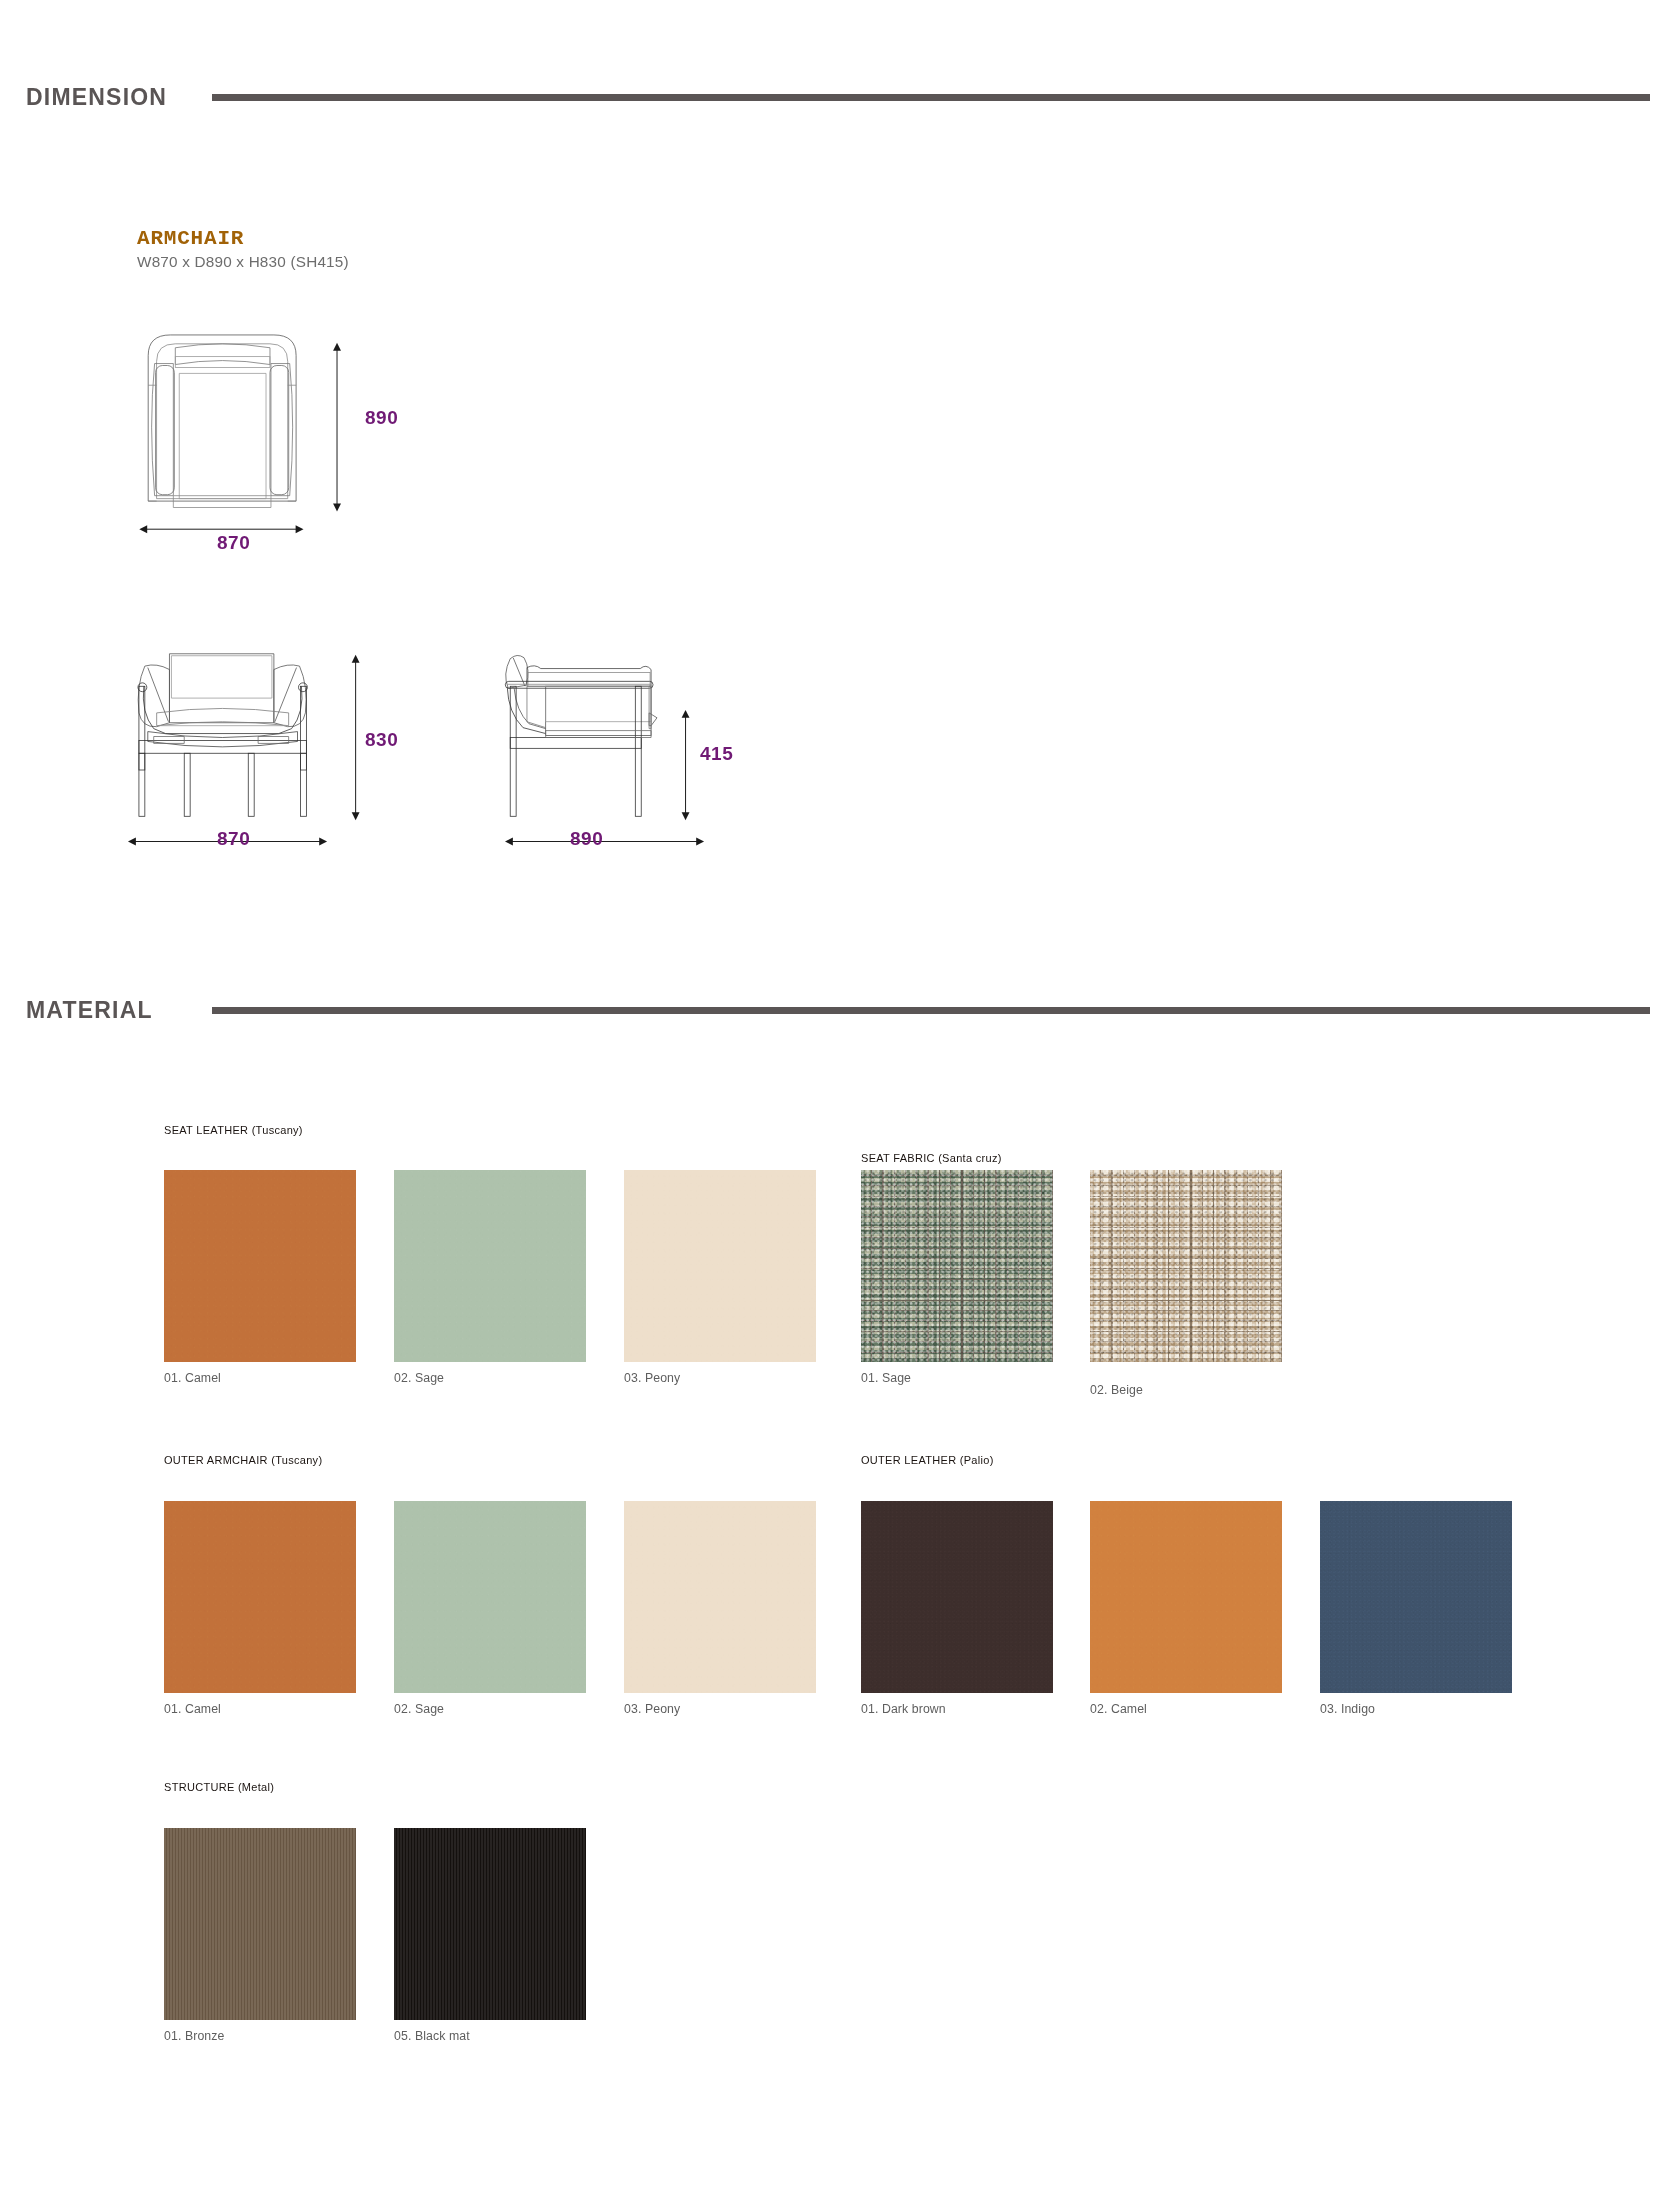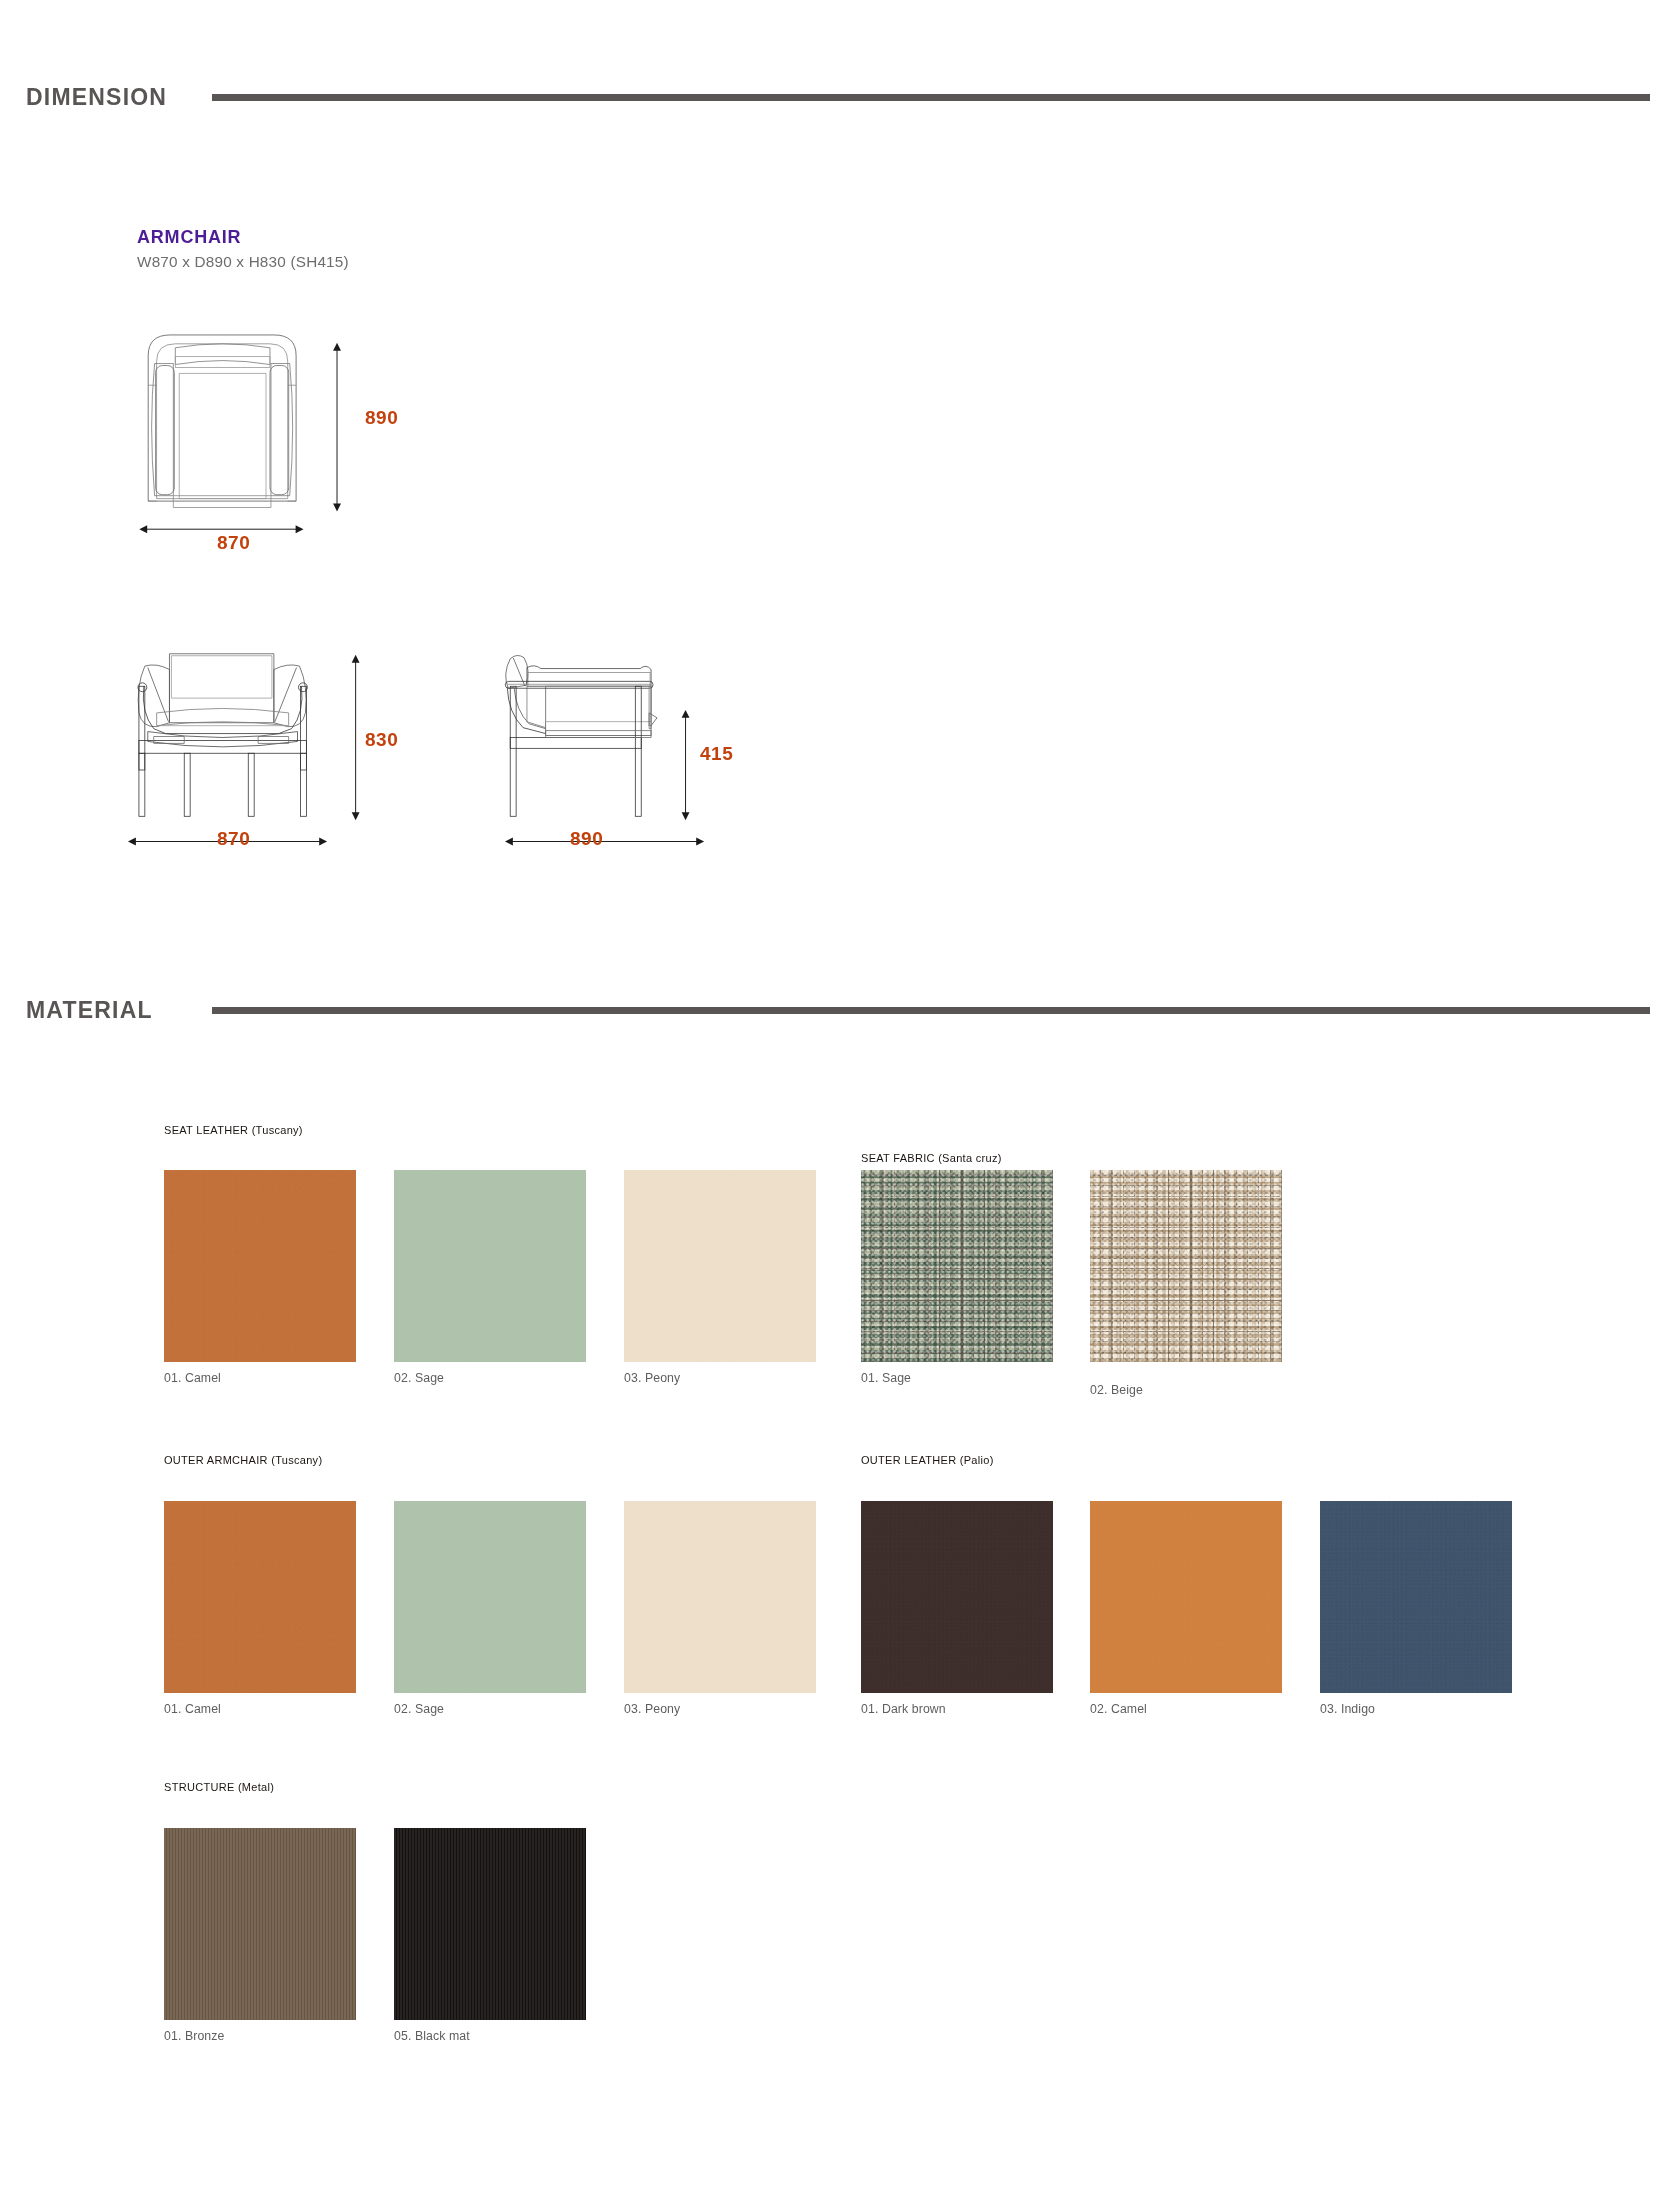--- a/index.html
+++ b/index.html
@@ -7,26 +7,26 @@
        font-family:"Liberation Sans","DejaVu Sans",sans-serif;
        -webkit-font-smoothing:antialiased;}
 
   
   .section-head{position:absolute;display:flex;align-items:center;width:1650px;left:0;}
   .section-title{font-size:23px;font-weight:bold;letter-spacing:1.2px;color:#5A5555;
                  width:212px;padding-left:26px;box-sizing:border-box;white-space:nowrap;}
   .section-rule{flex:1;height:7px;background:#5A5555;}
 
   
-  .product-name{position:absolute;font-size:18px;font-weight:bold;letter-spacing:0.8px;color:#4c1d95;}
+  .product-name{position:absolute;font-size:21px;font-weight:bold;letter-spacing:0.8px;color:#a16207;font-family:Liberation Mono, monospace;}
   .product-dims{position:absolute;font-size:15.3px;color:#6d6d6d;letter-spacing:0.2px;}
 
   
   .drawing{position:absolute;}
-  .dim-label{position:absolute;font-size:19px;font-weight:bold;color:#c2410c;letter-spacing:0.5px;}
+  .dim-label{position:absolute;font-size:19px;font-weight:bold;color:#701a75;letter-spacing:0.5px;}
 
   
   .group-title{position:absolute;font-size:11px;font-weight:normal;letter-spacing:0.3px;color:#1b1411;white-space:nowrap;}
   .swatch{position:absolute;width:192px;height:192px;overflow:hidden;}
   .swatch-caption{position:absolute;font-size:12.3px;color:#5e5e5e;letter-spacing:0.1px;white-space:nowrap;}
 
   
   .leather{position:relative;width:100%;height:100%;}
   .leather::after{content:"";position:absolute;inset:0;
     background-image:

